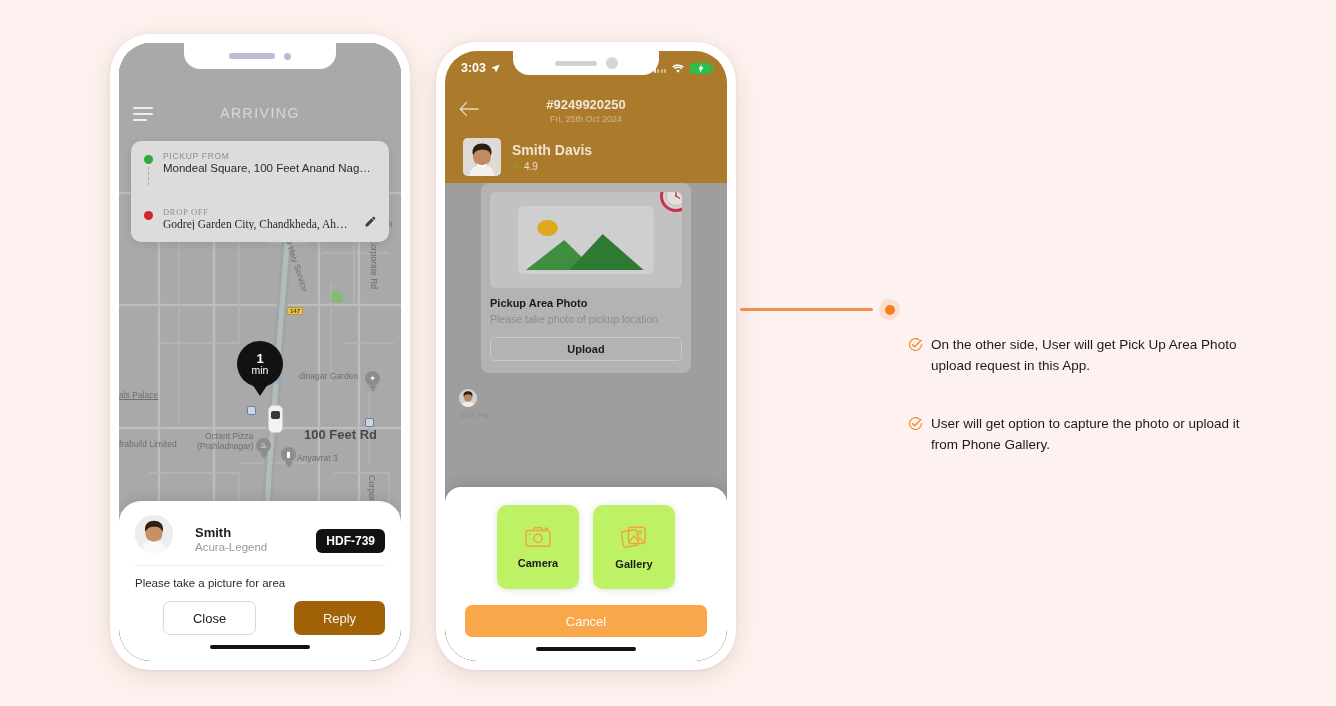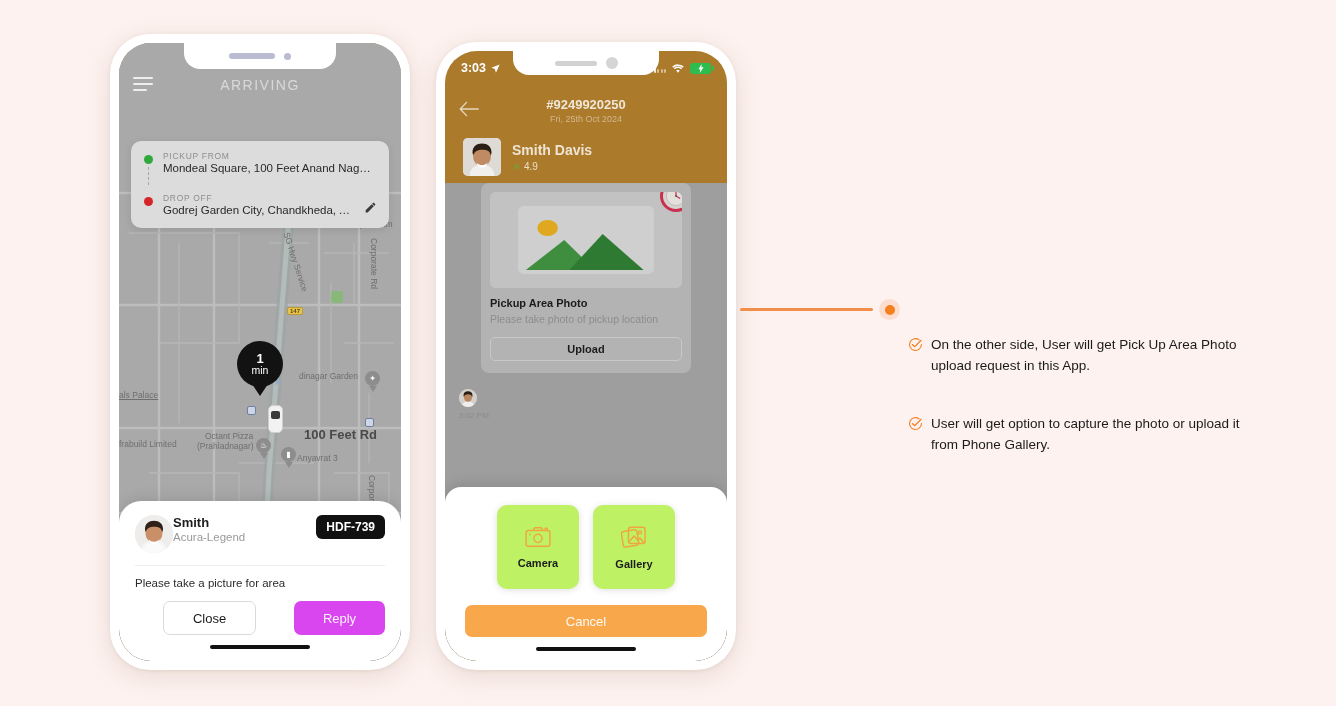--- a/index.html
+++ b/index.html
@@ -69,21 +69,21 @@
 
   
   #phone1 { left: 110px; top: 34px; width: 300px; height: 636px; }
   #phone1 .phone-screen { background:#b0802f; }
   #phone1 .notch { width: 152px; height: 26px; }
   #phone1 .speaker { width: 46px; height: 6px; }
   #phone1 .cam { width: 7px; height: 7px; }
 
   .p1-header {
     position:absolute; top:34px; left:0; right:0; height:44px;
-    display:flex; align-items:flex-start; z-index:20;
+    display:flex; align-items:flex-end; z-index:20;
   }
   .hamburger { width: 20px; height: 14px; margin-left: 14px; display:flex; flex-direction:column; justify-content:space-between; cursor:pointer;}
   .hamburger span { display:block; height:2px; background:rgba(255,255,255,.8); border-radius:2px; }
   .hamburger span:nth-child(1){width:20px}
   .hamburger span:nth-child(2){width:20px}
   .hamburger span:nth-child(3){width:14px}
   .p1-title {
     position:absolute; left:0; right:0; text-align:center;
     color: rgba(255,255,255,.55); font-size: 14px; letter-spacing: 1.5px;
   }
@@ -131,40 +131,40 @@
   .mlabel.dark{ color:#4a4a4a; font-weight:bold; font-size:13px;}
   .msq { position:absolute; width:9px;height:9px;border:1.5px solid #6b7fa8; border-radius:2px; background:#cfd6e3;}
   .mshield{ position:absolute;background:#e6c44f;border:1px solid #b89a2f;border-radius:2px;color:#5a4a12;font-size:6px;padding:0 2px;font-weight:bold;}
 
   .bottom-card {
     position:absolute; left:0; right:0; bottom:0; z-index:30;
     background:#fff; border-radius:22px 22px 32px 32px;
     padding:14px 16px 10px 16px;
     box-shadow: 0 -3px 14px rgba(0,0,0,.10);
   }
-  .driver-row{ display:flex; align-items:flex-start; gap:0; padding-bottom:12px; }
+  .driver-row{ display:flex; align-items:flex-end; gap:22px; padding-bottom:12px; }
   .avatar{
     width:38px;height:38px;border-radius:50%;flex:none;overflow:hidden;
     background:#e9e7e6; position:relative;
   }
   .driver-name{ font-size:13px; font-weight:bold; color:#1c1c1c; }
   .driver-car{ font-size:11.5px; color:#9a9a9a; margin-top:1px; }
   .plate{
     margin-left:auto; background:#111; color:#fff; font-weight:bold;
     font-size:12px; padding:5px 10px; border-radius:6px;
   }
   .msg-divider{ height:1px; background:#ededed; }
   .msg-text{ font-size:11.5px; color:#2b2b2b; padding:11px 0 12px 0; }
   .btn-row{ display:flex; gap:10px; }
   .btn{
     flex:1; height:34px; border-radius:7px; display:flex; align-items:center; justify-content:center;
     font-size:13px; cursor:pointer;margin-left:28px;
   }
   .btn-close{ background:#fff; border:1px solid #d9d9d9; color:#1c1c1c; }
-  .btn-reply{ background:#d946ef; border:none; color:rgba(255,255,255,.92); }
+  .btn-reply{ background:#a16207; border:none; color:rgba(255,255,255,.92); }
   .home-bar{ width:100px;height:4px;background:#111;border-radius:3px;margin:10px auto 2px auto; }
 
   
   #phone2 { left: 436px; top: 42px; width: 300px; height: 628px; }
   #phone2 .phone-screen{ background:#ab7a2b; }
   #phone2 .notch { width: 146px; height: 24px; }
   #phone2 .speaker { width: 42px; height: 5px; background:#d2d2d2; }
   #phone2 .cam { width: 12px; height: 12px; background:#d5d5d5; }
 
   .p2-header{ position:absolute; top:34px; left:0; right:0; height:98px; background:#ab7a2b; z-index:15; }
@@ -326,21 +326,21 @@
         <div class="route-row">
           <div class="route-dotcol">
             <span class="dot-g"></span>
             <span class="dash"></span>
           </div>
           <div style="flex:1; min-width:0;">
             <div class="route-lbl">PICKUP FROM</div>
             <div class="route-val">Mondeal Square, 100 Feet Anand Nagar Road,...</div>
           </div>
         </div>
-        <div class="route-row" style="margin-top:5px;">
+        <div class="route-row" style="margin-top:19px;font-family:Liberation Serif, serif;">
           <div class="route-dotcol">
             <span class="dot-r"></span>
           </div>
           <div style="flex:1; min-width:0; padding-right:22px;">
             <div class="route-lbl">DROP OFF</div>
             <div class="route-val">Godrej Garden City, Chandkheda, Ahmedaba...</div>
           </div>
           <svg class="pencil" width="13" height="13" viewBox="0 0 24 24">
             <path d="M3 17.2V21h3.8L18 9.8 14.2 6 3 17.2zM20.7 7.1c.4-.4.4-1 0-1.4l-2.4-2.4c-.4-.4-1-.4-1.4 0L15 5.2 18.8 9l1.9-1.9z" fill="#3b3b3b"></path>
           </svg>

